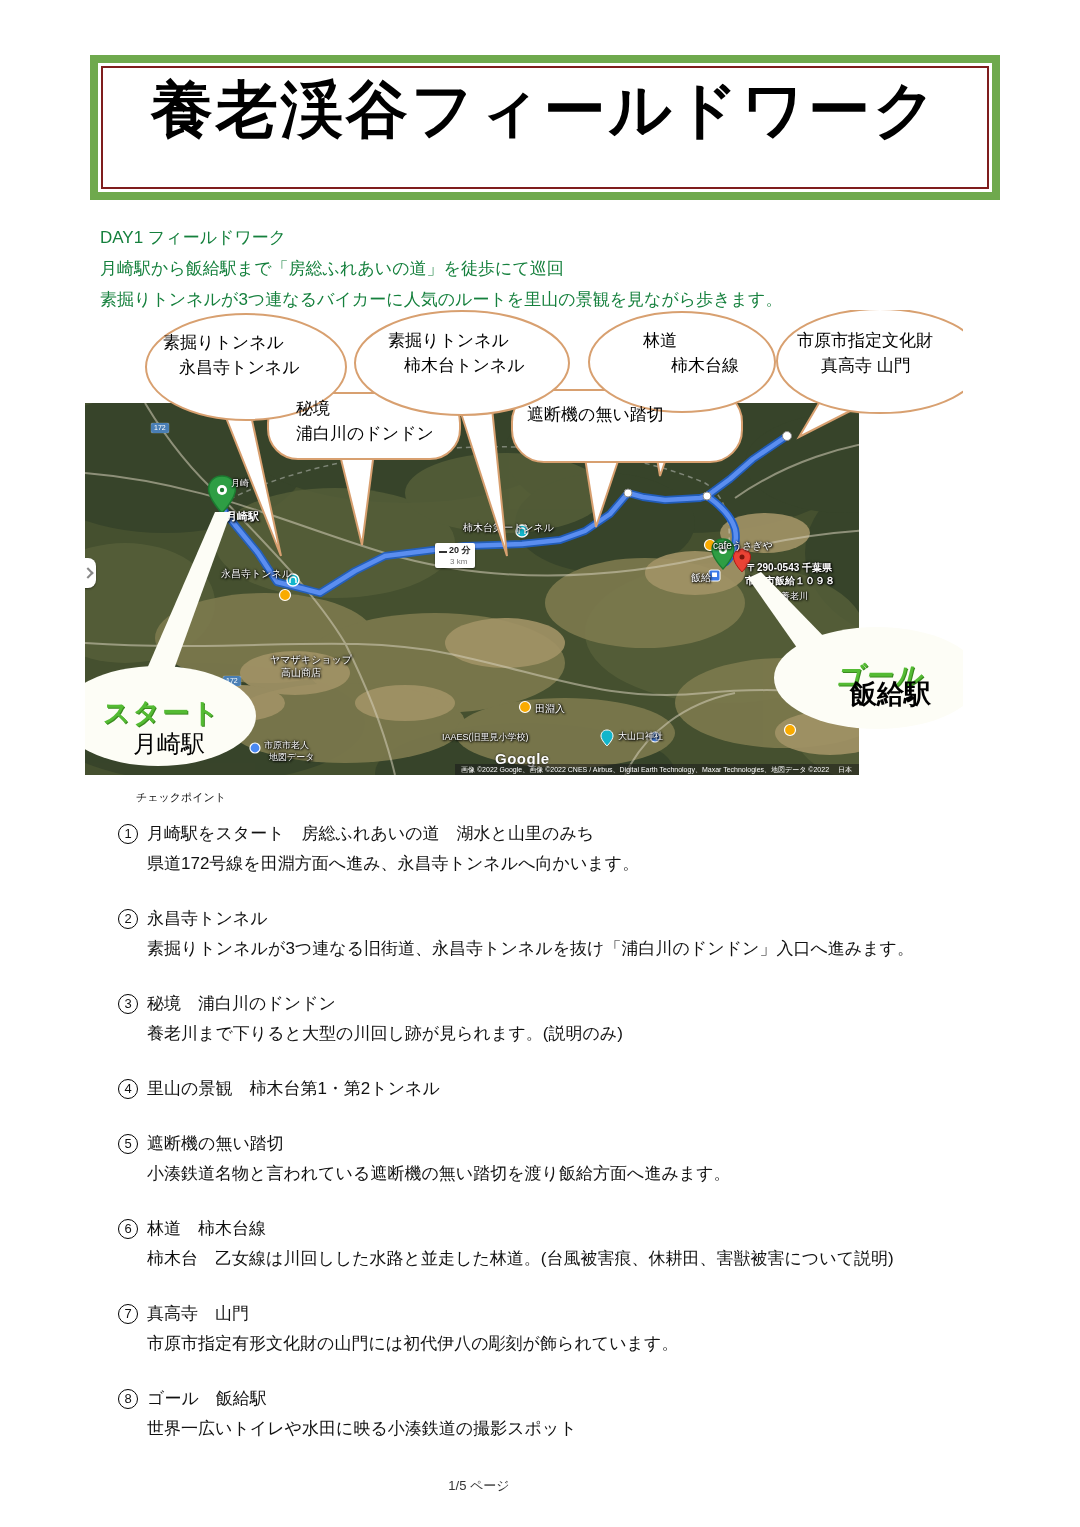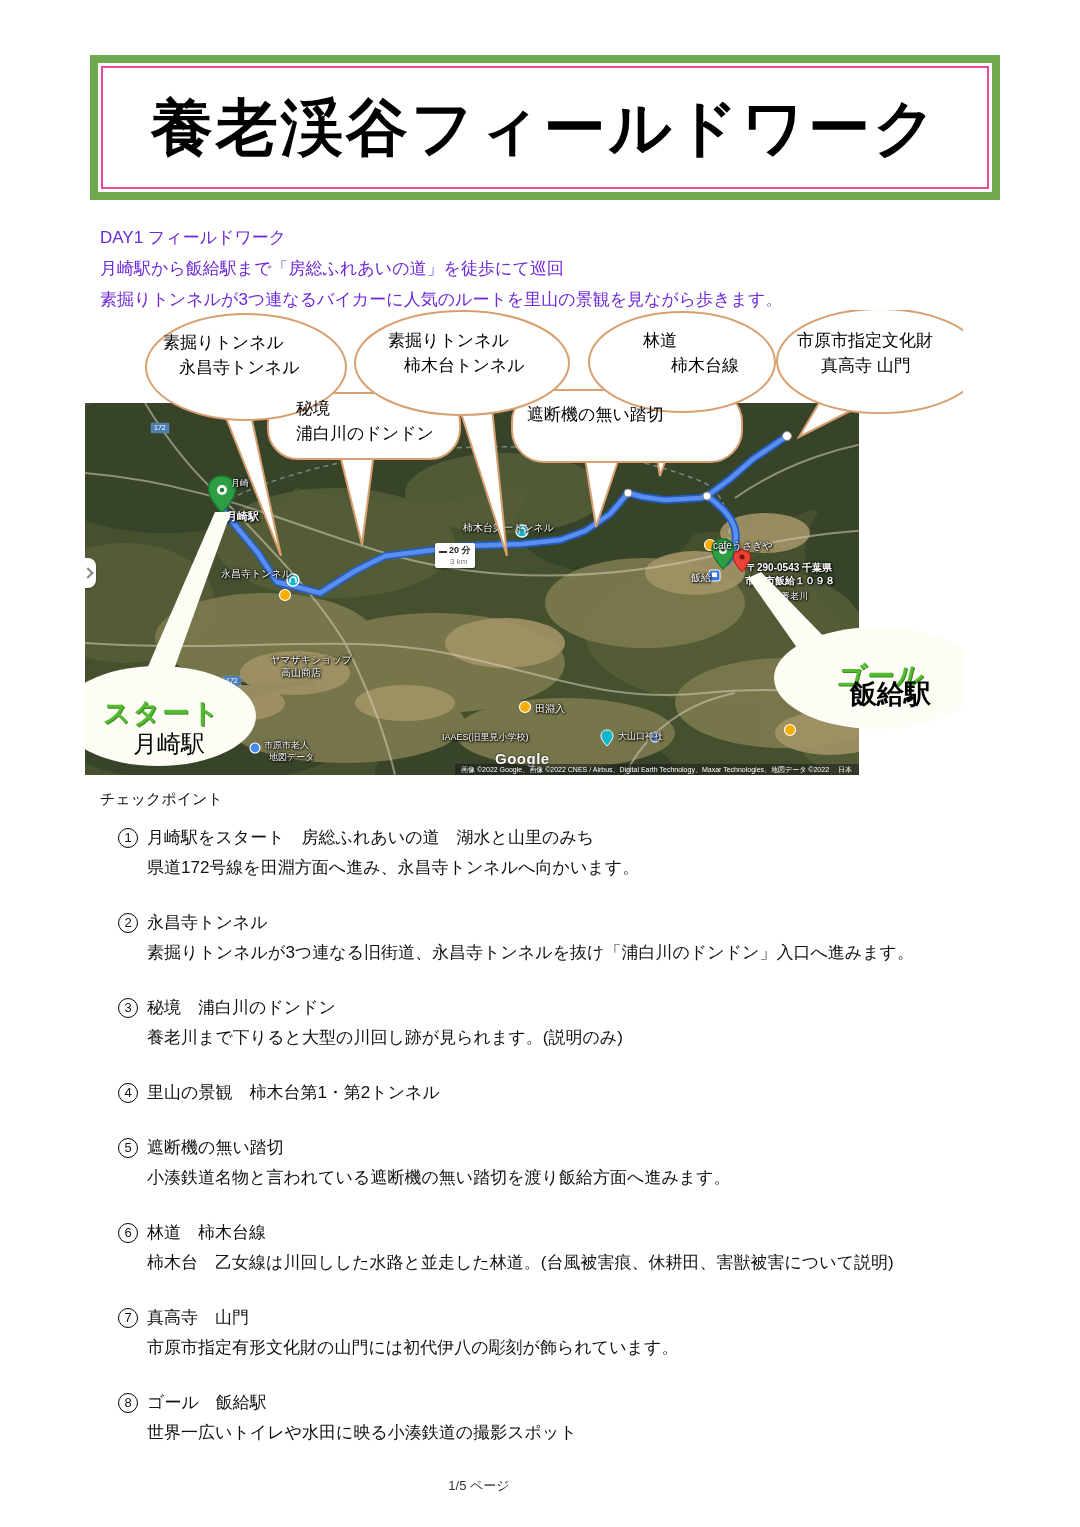--- a/index.html
+++ b/index.html
@@ -2,25 +2,25 @@
 <html><head>
 <meta charset="utf-8">
 <style>
   html,body{margin:0;padding:0;background:#fff;}
   .page{position:relative;width:1080px;height:1527px;background:#fff;overflow:hidden;
         font-family:"Liberation Sans","DejaVu Sans",sans-serif;color:#111;}
   .abs{position:absolute;}
 
   
   .title-frame{left:90px;top:55px;width:894px;height:129px;border:8px solid #6fa94d;}
-  .title-inner{position:absolute;inset:3px;border:2px solid #ec4899;display:flex;align-items:center;justify-content:center;}
+  .title-inner{position:absolute;inset:3px;border:2px solid #7f1d1d;display:flex;align-items:flex-start;justify-content:center;}
   .title-text{font-size:62px;font-weight:700;letter-spacing:3px;color:#000;white-space:nowrap;}
 
   
-  .intro{left:100px;top:222px;font-size:17px;line-height:31px;color:#6d28d9;}
+  .intro{left:100px;top:222px;font-size:17px;line-height:31px;color:#15803d;}
 
   
   .map-wrap{left:85px;top:310px;width:878px;height:465px;}
   .map{position:absolute;left:0;top:93px;width:774px;height:372px;background:#0f172a;overflow:hidden;}
   .map-svg{position:absolute;left:0;top:0;}
   .overlay-svg{position:absolute;left:0;top:0;pointer-events:none;z-index:3;}
 
   .maplabel{position:absolute;color:#fff;white-space:nowrap;z-index:2;
             text-shadow:0 0 2px #000,0 0 3px #000,1px 1px 2px #000;}
   .chip172{position:absolute;z-index:2;background:#4a7fb5;color:#fff;font-size:7px;line-height:10px;
@@ -48,21 +48,21 @@
   
   .btxt{position:absolute;z-index:4;font-size:17px;line-height:25px;color:#000;white-space:nowrap;}
   .btxt .ind{display:block;margin-left:16px;}
   .start-tag,.goal-tag{position:absolute;z-index:4;font-size:27px;font-weight:700;color:#54bb33;
         letter-spacing:2px;text-shadow:1px 1px 0 #3a8a1f;white-space:nowrap;}
   .start-sta{position:absolute;z-index:4;font-size:24px;color:#000;white-space:nowrap;}
   .goal-sta{position:absolute;z-index:4;font-size:27px;font-weight:700;color:#000;white-space:nowrap;}
 
   
   .checks{left:100px;top:790px;width:920px;}
-  .checks-head{font-size:15px;margin-bottom:14px;}
+  .checks-head{font-size:11px;margin-bottom:14px;margin-left:36px;}
   .cblock{margin-bottom:25px;}
   .cline1{font-size:17px;line-height:30px;display:flex;align-items:center;margin-left:18px;}
   .cnum{display:inline-flex;align-items:center;justify-content:center;width:20px;height:20px;
         border:1.5px solid #000;border-radius:50%;font-size:13px;margin-right:9px;flex:0 0 20px;box-sizing:border-box;}
   .cline2{font-size:17px;line-height:30px;margin-left:47px;}
   .footer{left:0;top:1477px;width:958px;text-align:center;font-size:13px;color:#333;z-index:5;}
 </style>
 </head>
 <body>
 

